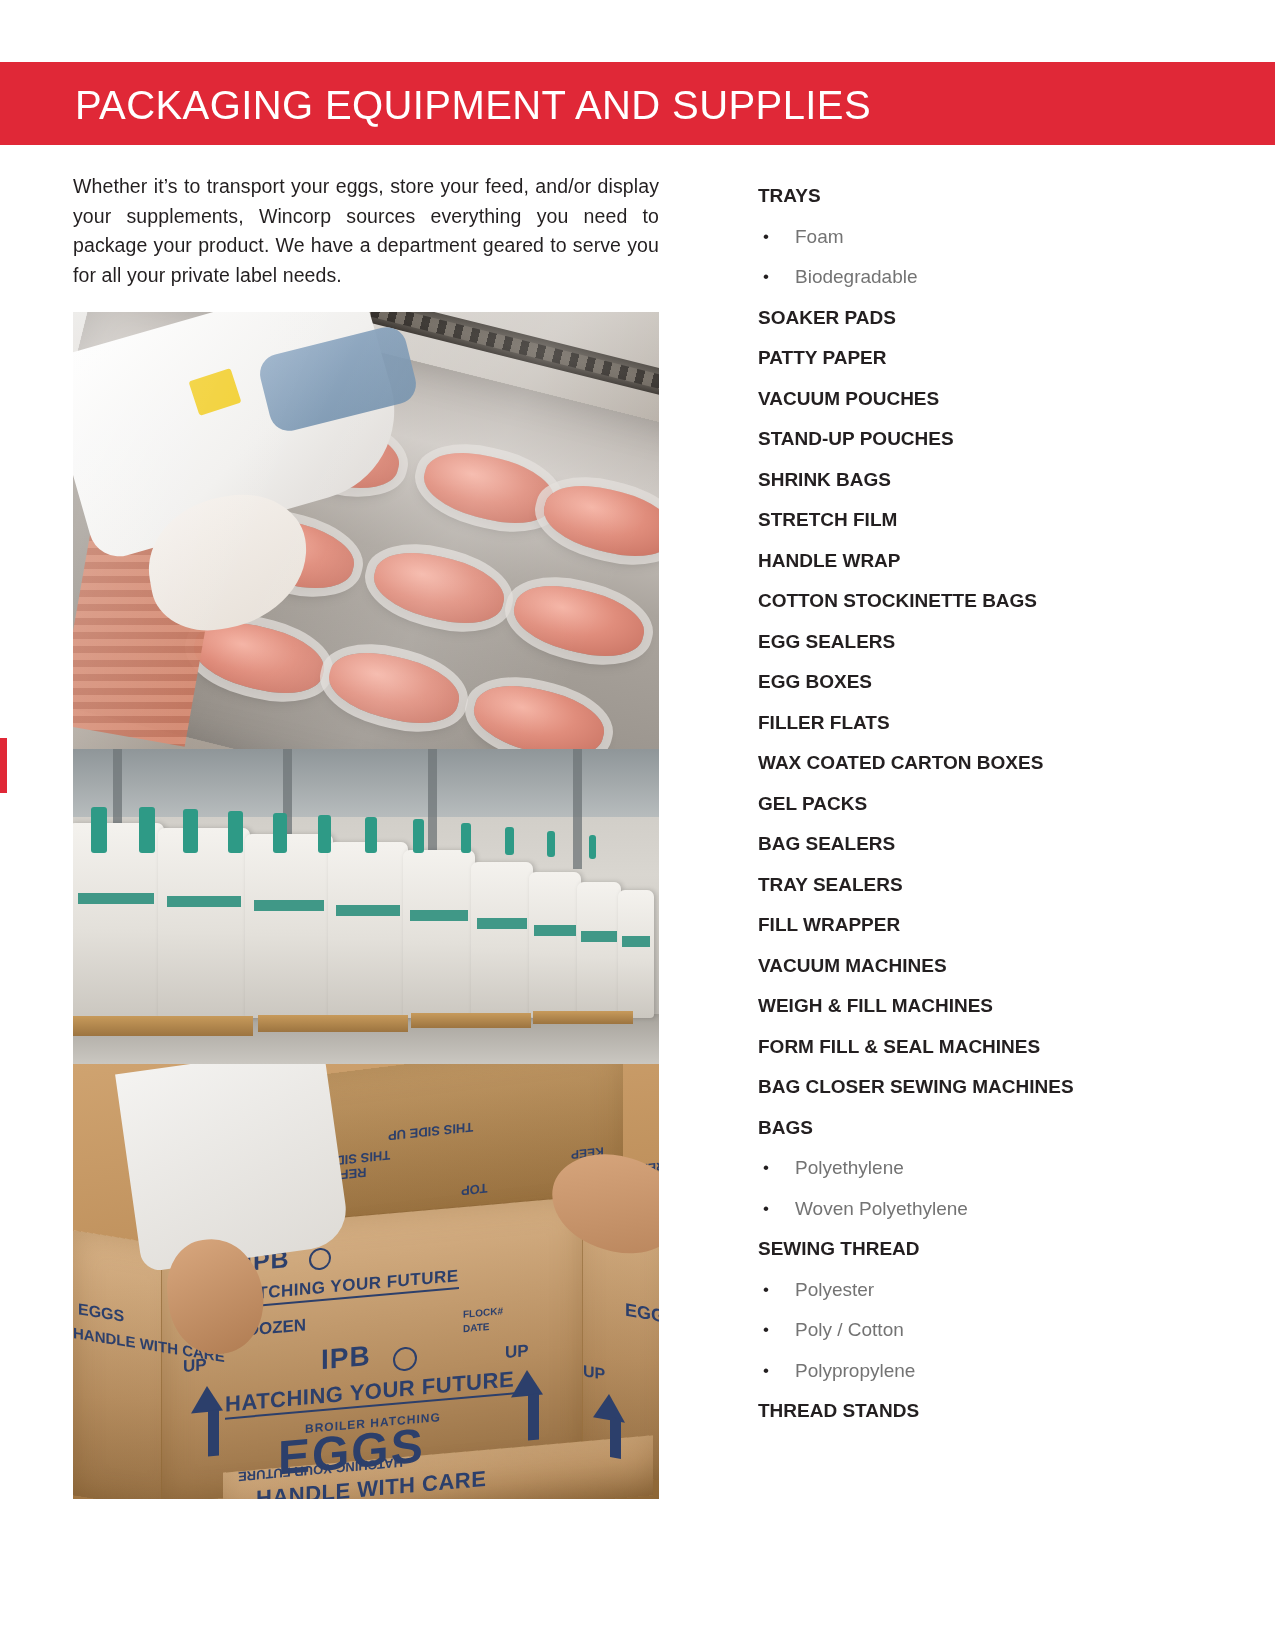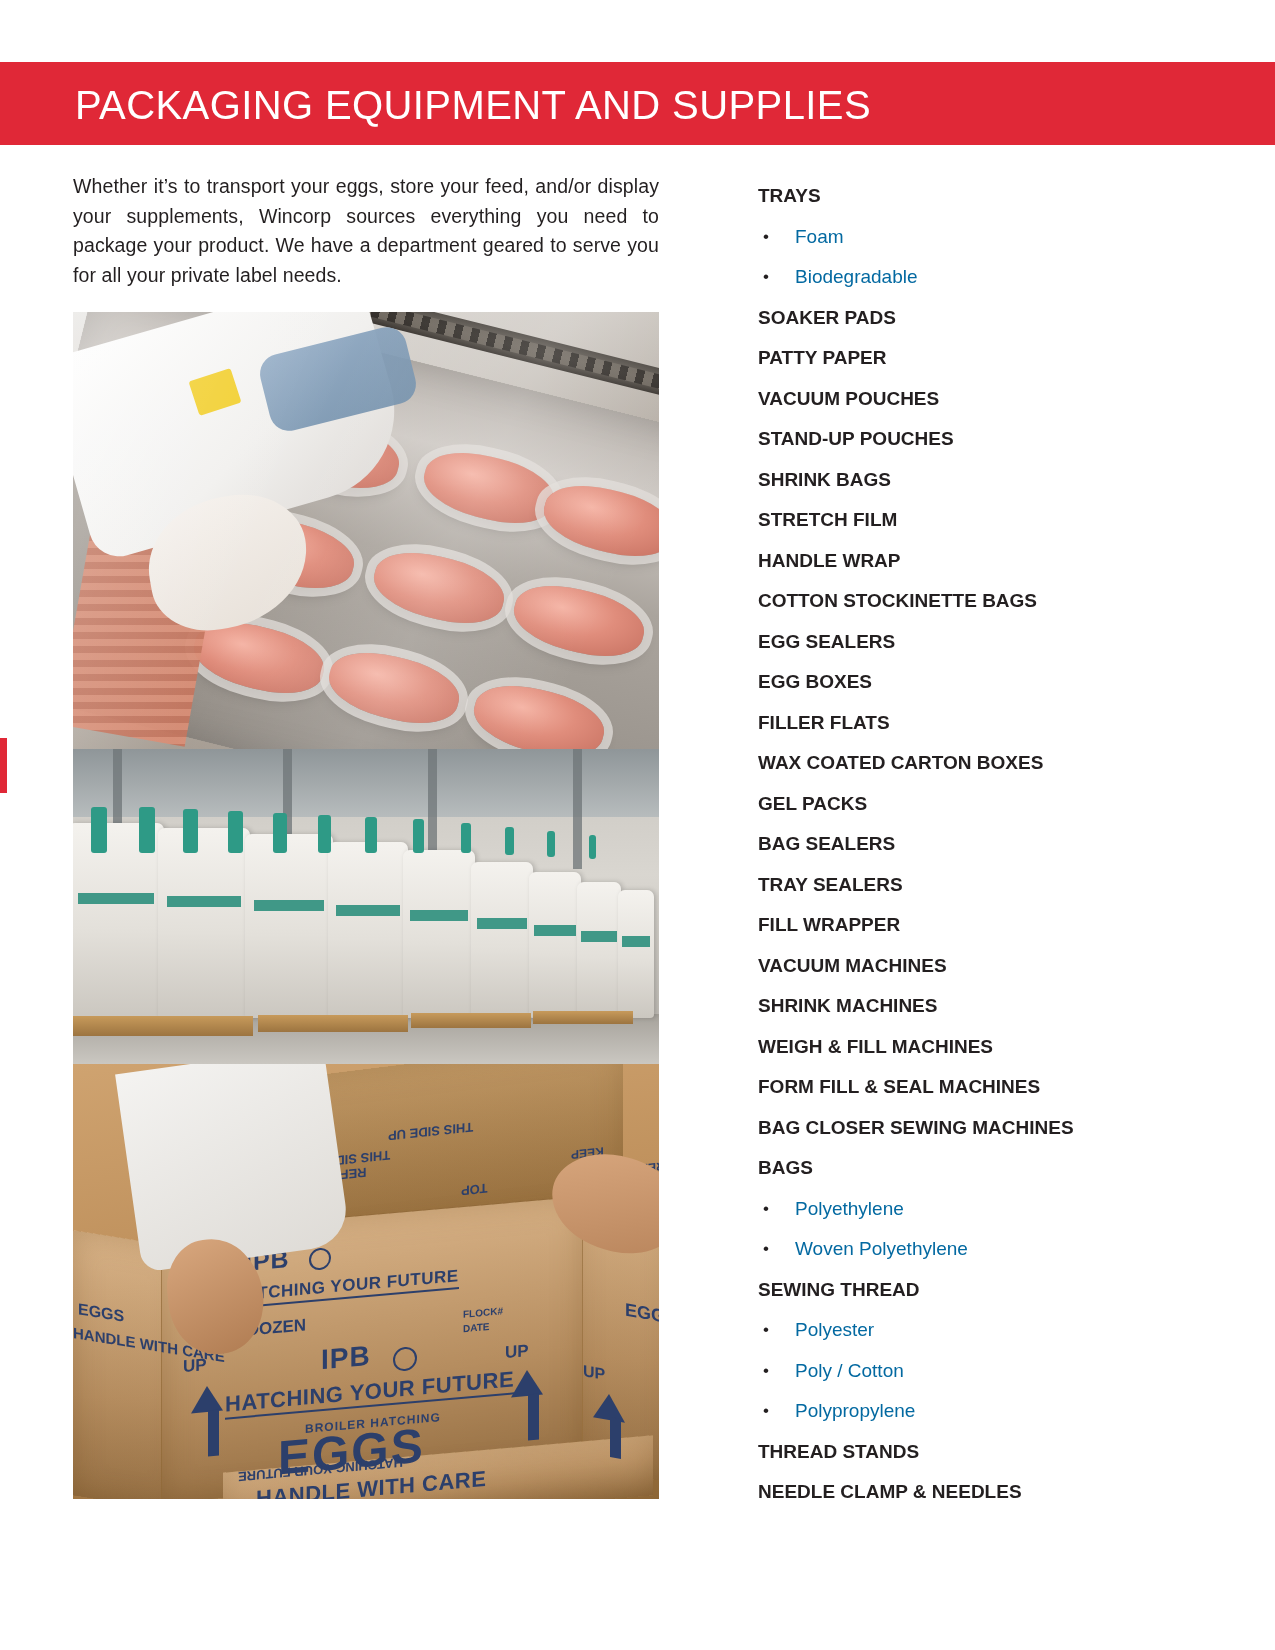--- a/index.html
+++ b/index.html
@@ -345,21 +345,21 @@
   .cat {
     font-size: 19px;
     font-weight: bold;
     color: #231f20;
     line-height: 40.5px;
     white-space: nowrap;
   }
   .sub {
     font-size: 19px;
     font-weight: normal;
-    color: #0369a1;
+    color: #737373;
     line-height: 40.5px;
     padding-left: 37px;
     position: relative;
     white-space: nowrap;
   }
   .sub:before {
     content: "\2022";
     position: absolute;
     left: 5px;
     top: 0;
@@ -516,26 +516,24 @@
   <div class="cat">COTTON STOCKINETTE BAGS</div>
   <div class="cat">EGG SEALERS</div>
   <div class="cat">EGG BOXES</div>
   <div class="cat">FILLER FLATS</div>
   <div class="cat">WAX COATED CARTON BOXES</div>
   <div class="cat">GEL PACKS</div>
   <div class="cat">BAG SEALERS</div>
   <div class="cat">TRAY SEALERS</div>
   <div class="cat">FILL WRAPPER</div>
   <div class="cat">VACUUM MACHINES</div>
-  <div class="cat">SHRINK MACHINES</div>
   <div class="cat">WEIGH &amp; FILL MACHINES</div>
   <div class="cat">FORM FILL &amp; SEAL MACHINES</div>
   <div class="cat">BAG CLOSER SEWING MACHINES</div>
   <div class="cat">BAGS</div>
   <div class="sub">Polyethylene</div>
   <div class="sub">Woven Polyethylene</div>
   <div class="cat">SEWING THREAD</div>
   <div class="sub">Polyester</div>
   <div class="sub">Poly / Cotton</div>
   <div class="sub">Polypropylene</div>
   <div class="cat">THREAD STANDS</div>
-  <div class="cat">NEEDLE CLAMP &amp; NEEDLES</div>
 </div>
 
 </body></html>

